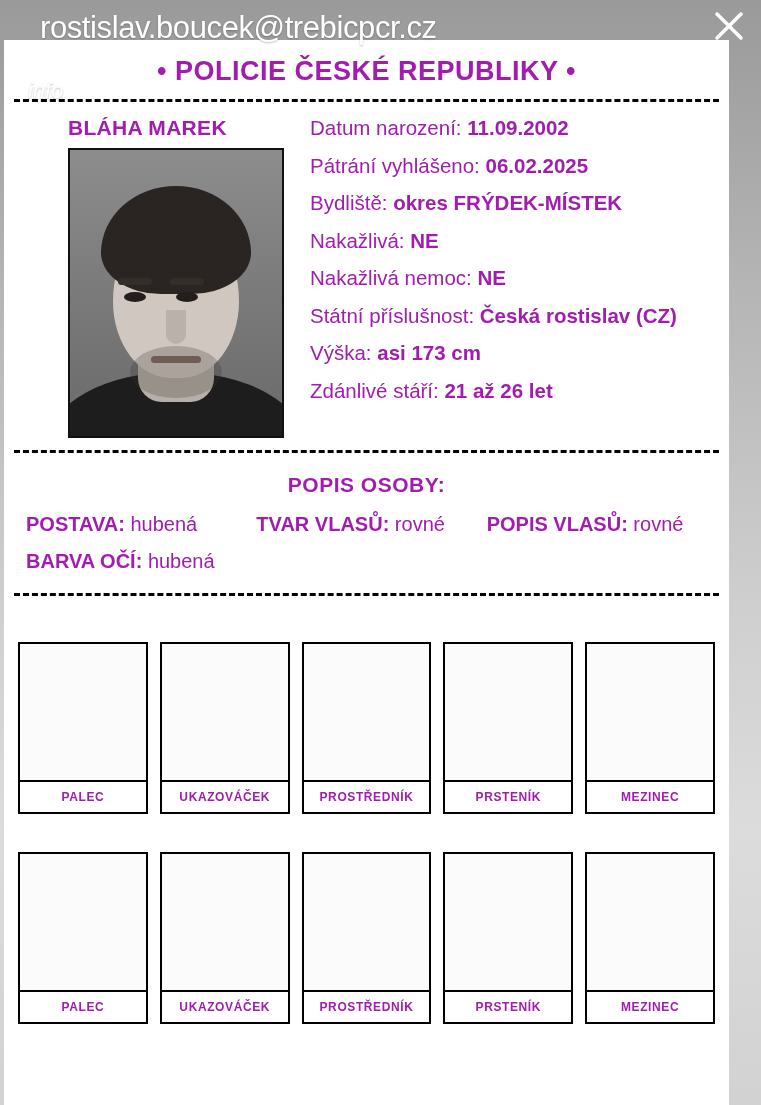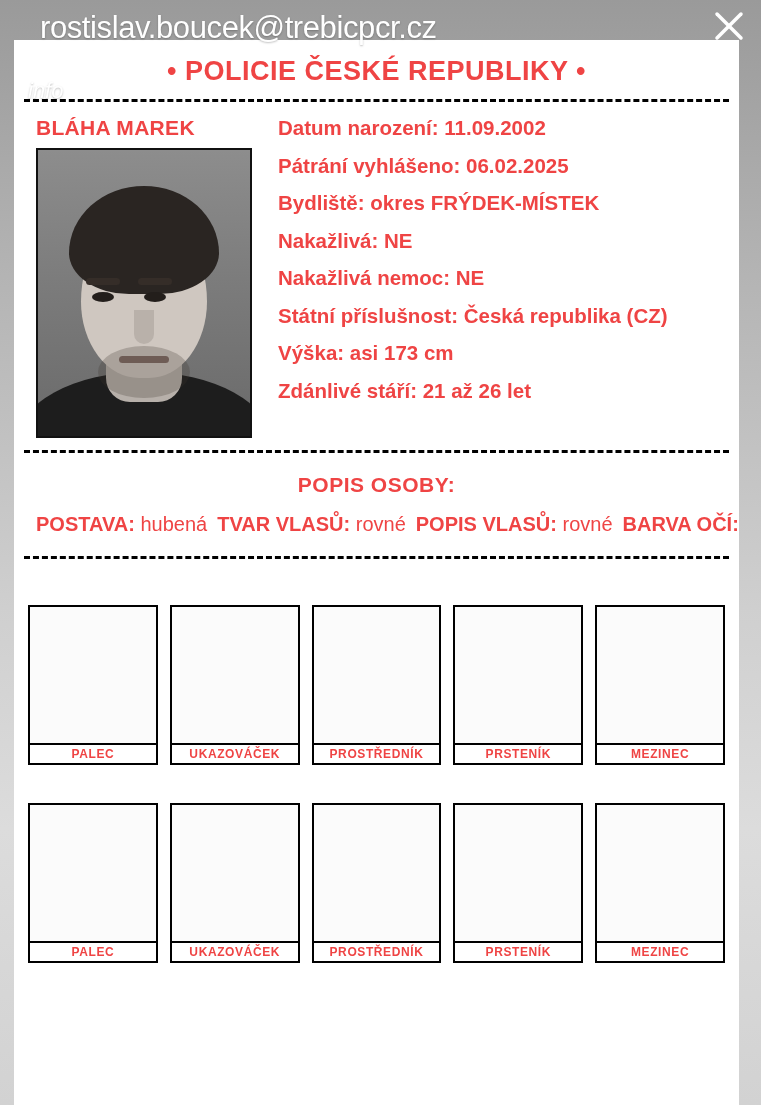--- a/index.html
+++ b/index.html
@@ -37,24 +37,24 @@
     position: absolute;
     top: 8px; right: 14px;
     width: 36px; height: 36px;
     color: #ffffff;
   }
   .overlay-close svg { display:block; }
 
   
   .sheet {
     position: absolute;
-    top: 40px; left: 14px;
+    top: 40px; left: 4px;
     width: 725px; height: 1065px;
     background: #ffffff;
-    color: #ef4444;
+    color: #a21caf;
     padding: 0;
     overflow: hidden;
   }
   .sheet-title {
     text-align: center;
     font-size: 27px;
     font-weight: bold;
     letter-spacing: 0.5px;
     padding-top: 16px;
     white-space: nowrap;
@@ -62,20 +62,21 @@
   .rule-dashed {
     border-top: 3px dashed #000;
     margin: 12px 10px 0 10px;
     height: 0;
   }
 
   
   .ident {
     display: flex;
     padding: 14px 14px 0 14px;
+    margin-left: 42px;
   }
   .ident-left {
     width: 232px;
     flex: 0 0 232px;
   }
   .person-name {
     font-size: 21px;
     font-weight: bold;
     letter-spacing: 0.3px;
     padding-left: 8px;
@@ -128,34 +129,34 @@
     position:absolute; left:50%; transform:translateX(-50%); top:206px;
     width:50px; height:7px; background:#6e5c55; border-radius:4px;
   }
   .photo .shadow {
     position:absolute; left:50%; transform:translateX(-50%); top:196px;
     width:92px; height:52px; background:rgba(60,50,45,0.25); border-radius:50%;
   }
 
   .ident-right { flex: 1 1 auto; padding-left: 18px; padding-top: 2px; }
   .field { font-size: 20.5px; line-height: 1.0; margin-bottom: 17px; white-space: nowrap; }
-  .field .k { font-weight: bold; }
+  .field .k { font-weight: normal; }
   .field .v { font-weight: bold; }
 
   
   .popis-title {
     text-align: center;
     font-size: 21px;
     font-weight: bold;
     letter-spacing: 0.5px;
     margin-top: 20px;
   }
   .popis-grid {
     display: grid;
-    grid-template-columns: 1fr 1fr 1fr 1fr;
+    grid-template-columns: 1fr 1fr 1fr;
     gap: 14px 10px;
     padding: 16px 22px 0 22px;
     font-size: 20px;
   }
   .popis-grid .cell { white-space: nowrap; }
   .popis-grid .k { font-weight: bold; }
 
   
   .fp-block { padding: 0 14px; }
   .fp-row {
@@ -165,21 +166,21 @@
   }
   .fp-row.first { margin-top: 46px; }
   .fp-row.second { margin-top: 38px; }
   .fp-cell { }
   .fp-box {
     height: 140px;
     border: 2px solid #000;
     background: #fbfbfb;
   }
   .fp-label {
-    height: 20px;
+    height: 32px;
     border: 2px solid #000;
     border-top: none;
     display: flex; align-items: center; justify-content: center;
     font-size: 12px;
     font-weight: bold;
     letter-spacing: 0.6px;
   }
 </style>
 </head>
 <body>
@@ -226,21 +227,21 @@
         <div class="field">
           <span class="k">Nakažlivá:</span>
           <span class="v">NE</span>
         </div>
         <div class="field">
           <span class="k">Nakažlivá nemoc:</span>
           <span class="v">NE</span>
         </div>
         <div class="field">
           <span class="k">Státní příslušnost:</span>
-          <span class="v">Česká republika (CZ)</span>
+          <span class="v">Česká rostislav (CZ)</span>
         </div>
         <div class="field">
           <span class="k">Výška:</span>
           <span class="v">asi 173 cm</span>
         </div>
         <div class="field">
           <span class="k">Zdánlivé stáří:</span>
           <span class="v">21 až 26 let</span>
         </div>
       </div>

